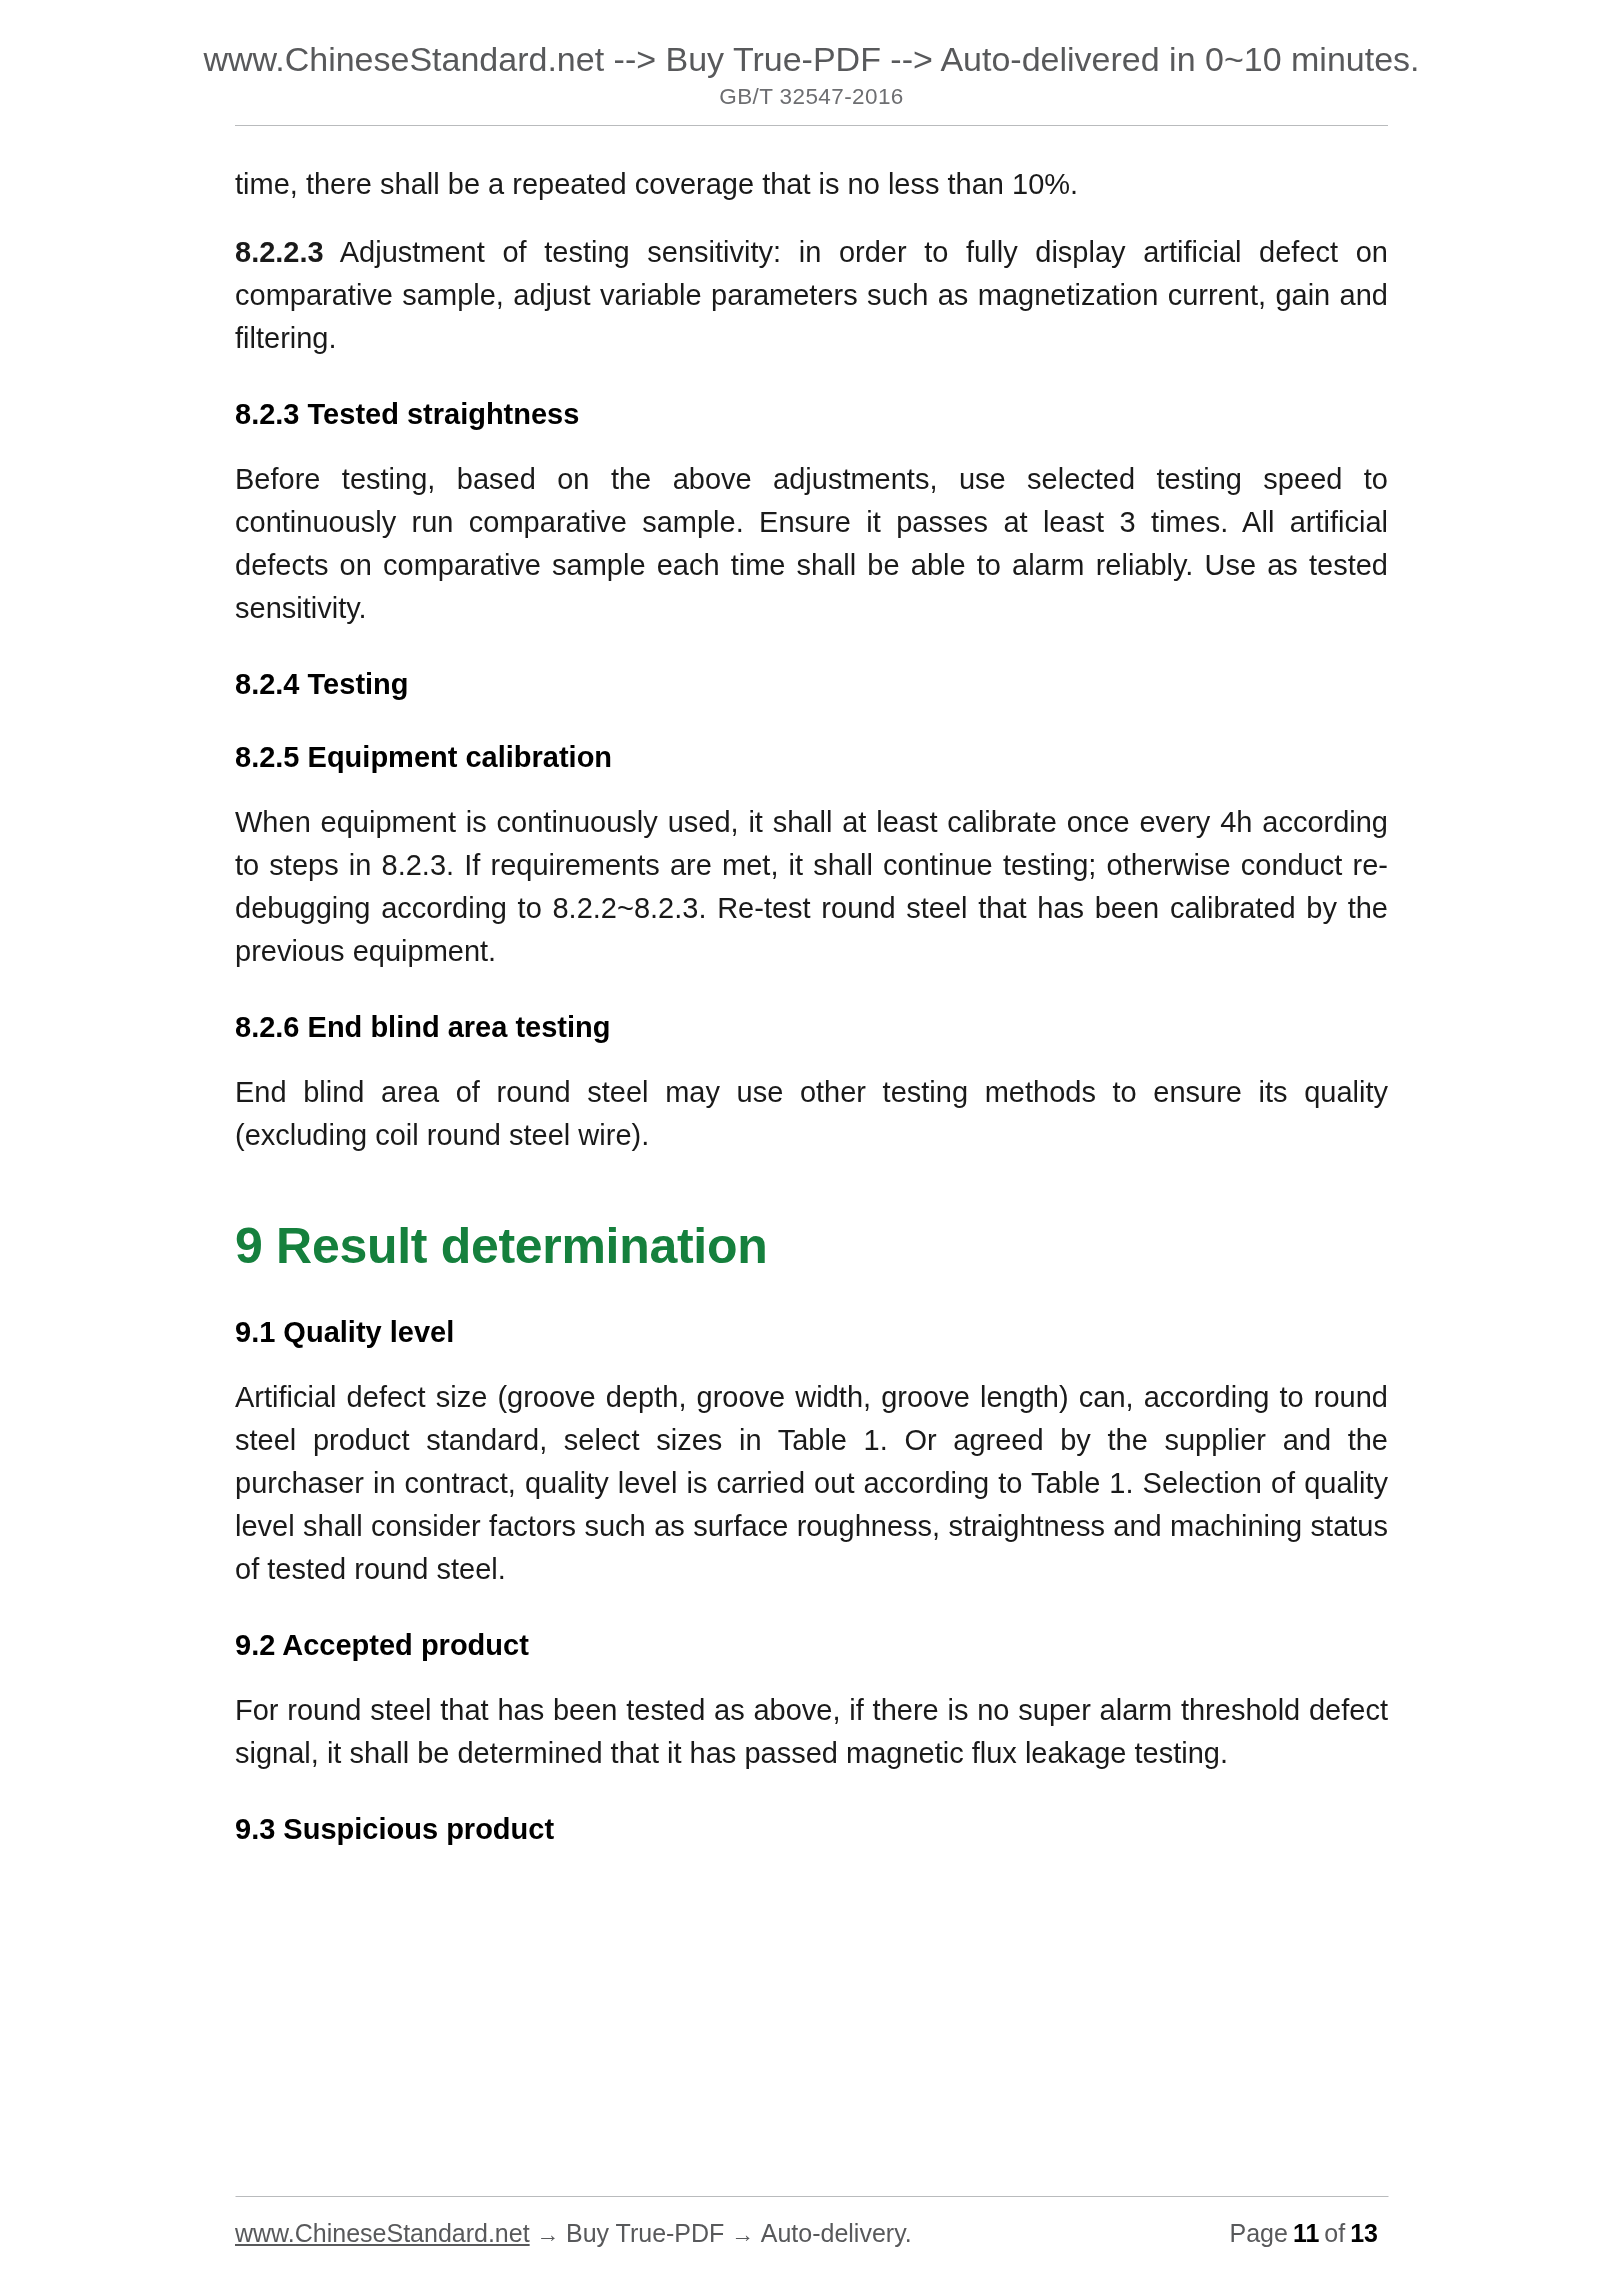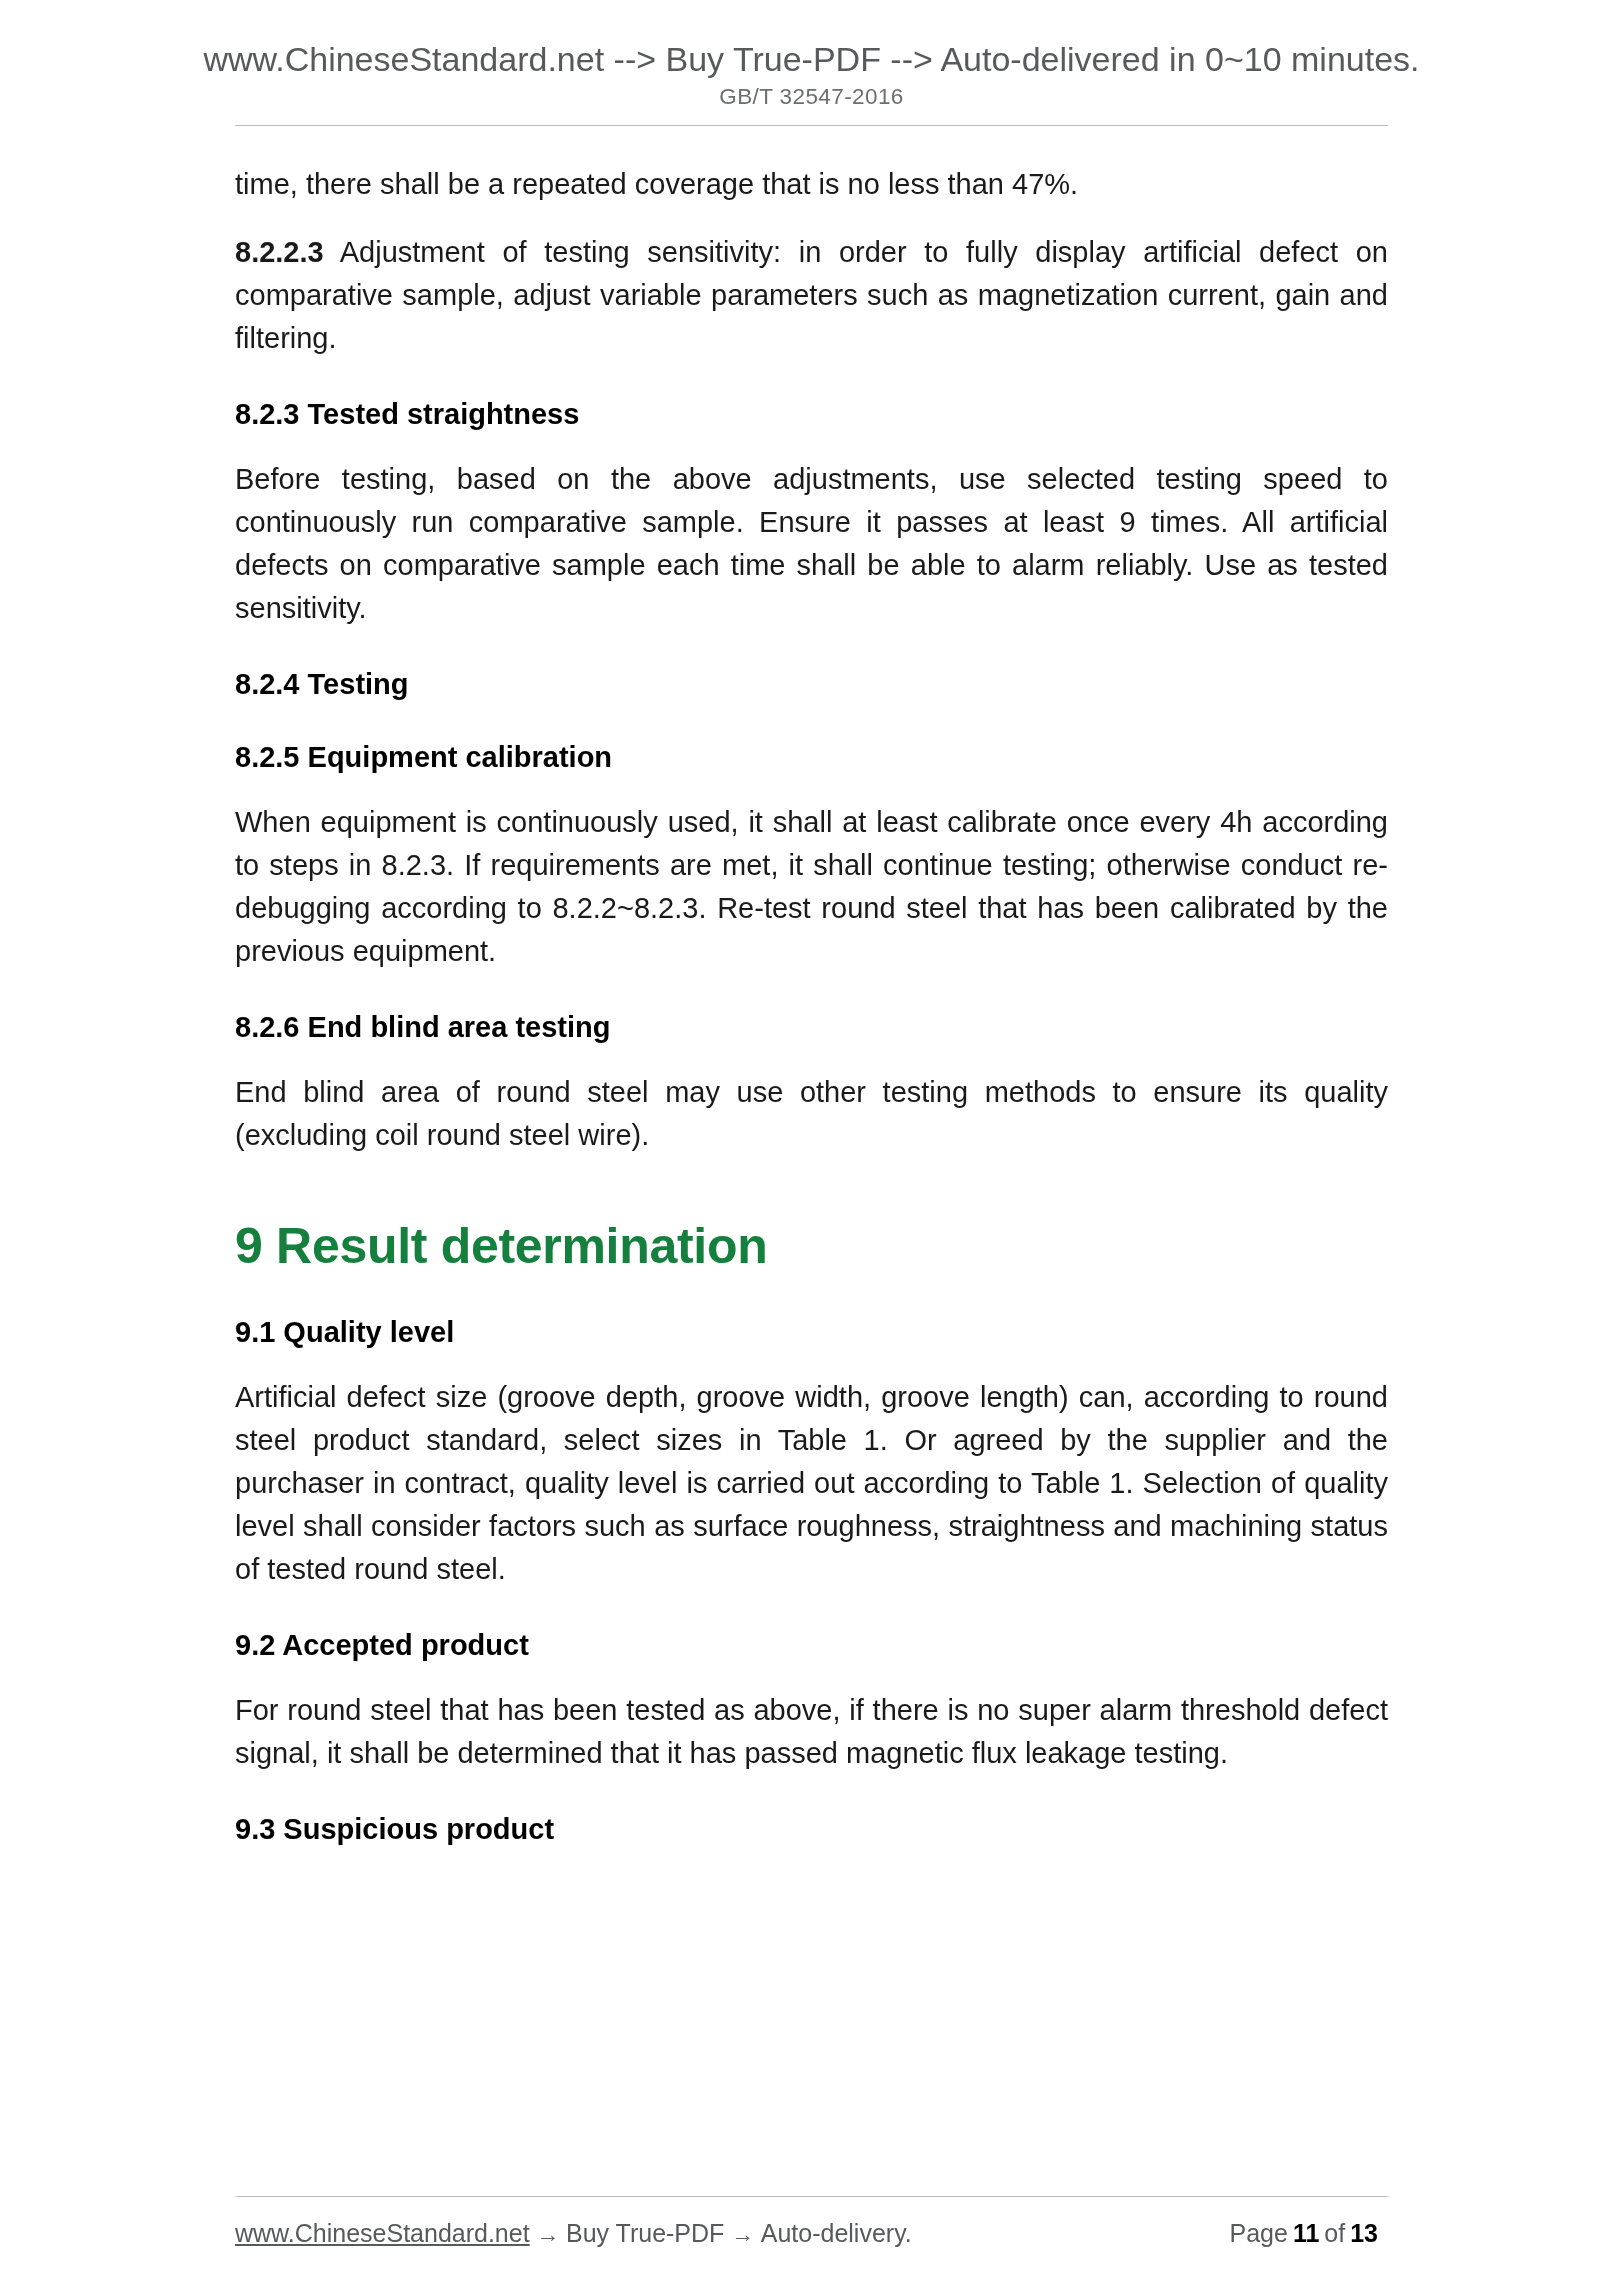--- a/index.html
+++ b/index.html
@@ -130,26 +130,26 @@
 <div class="page">
 
   <div class="header">
     <div class="header-promo">www.ChineseStandard.net --&gt; Buy True-PDF --&gt; Auto-delivered in 0~10 minutes.</div>
     <div class="header-std">GB/T 32547-2016</div>
     <div class="header-rule"></div>
   </div>
 
   <div class="content">
 
-    <p class="body-text">time, there shall be a repeated coverage that is no less than 47%.</p>
+    <p class="body-text">time, there shall be a repeated coverage that is no less than 10%.</p>
 
     <p class="body-text"><span class="num">8.2.2.3</span><span> Adjustment of testing sensitivity: in order to fully display artificial defect on comparative sample, adjust variable parameters such as magnetization current, gain and filtering.</span></p>
 
     <h3 class="heading">8.2.3 Tested straightness</h3>
-    <p class="body-text">Before testing, based on the above adjustments, use selected testing speed to continuously run comparative sample. Ensure it passes at least 9 times. All artificial defects on comparative sample each time shall be able to alarm reliably. Use as tested sensitivity.</p>
+    <p class="body-text">Before testing, based on the above adjustments, use selected testing speed to continuously run comparative sample. Ensure it passes at least 3 times. All artificial defects on comparative sample each time shall be able to alarm reliably. Use as tested sensitivity.</p>
 
     <h3 class="heading">8.2.4 Testing</h3>
 
     <h3 class="heading">8.2.5 Equipment calibration</h3>
     <p class="body-text">When equipment is continuously used, it shall at least calibrate once every 4h according to steps in 8.2.3. If requirements are met, it shall continue testing; otherwise conduct re-debugging according to 8.2.2~8.2.3. Re-test round steel that has been calibrated by the previous equipment.</p>
 
     <h3 class="heading">8.2.6 End blind area testing</h3>
     <p class="body-text">End blind area of round steel may use other testing methods to ensure its quality (excluding coil round steel wire).</p>
 
     <h2 class="section">9 Result determination</h2>

